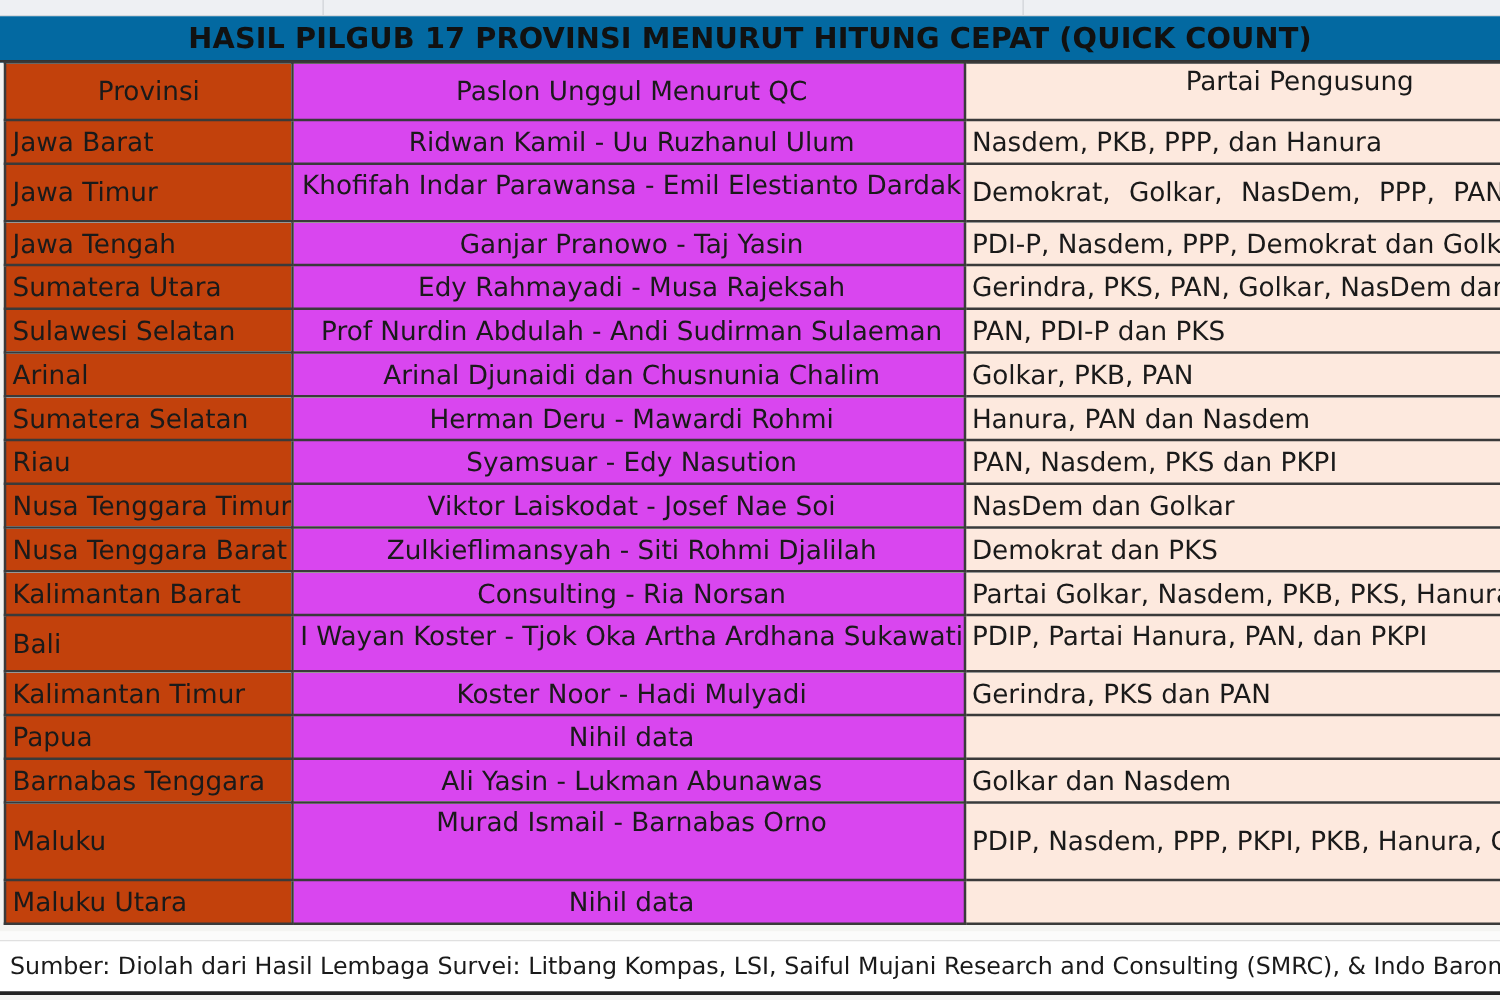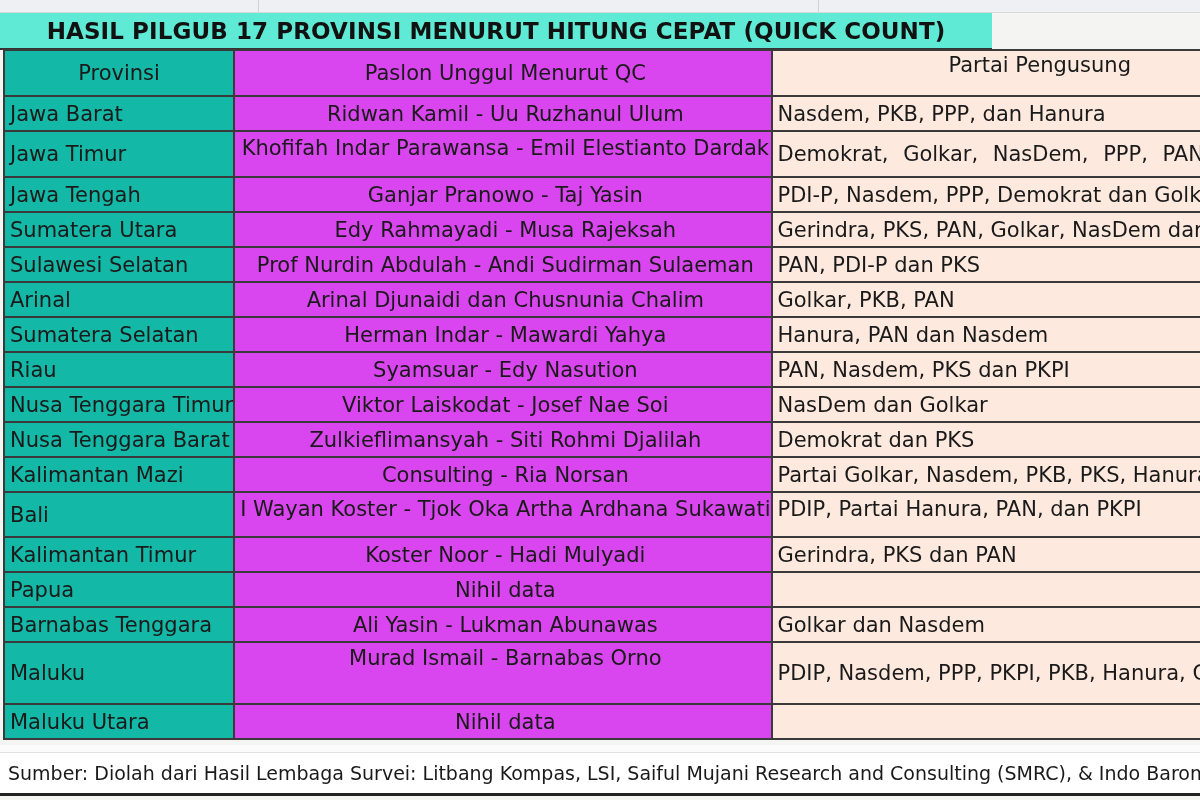--- a/index.html
+++ b/index.html
@@ -9,36 +9,36 @@
     font-family: "DejaVu Sans", "Liberation Sans", sans-serif;
     color: #1a1a1a;
     position: relative;
   }
   .topstrip {
     position: absolute; left: 0; top: 0; width: 1200px; height: 12px;
     background: #eef0f3; border-bottom: 1px solid #d6d8dc;
   }
   .topstrip .sep { position: absolute; top: 0; width: 1px; height: 12px; background: #cfd2d7; }
   .title {
-    position: absolute; left: 0; top: 13px; width: 992px; height: 35px;
-    background: #5eead4; border-bottom: 2px solid #333;
+    position: absolute; left: 0; top: 13px; width: 1200px; height: 35px;
+    background: #0369a1; border-bottom: 2px solid #333;
     display: flex; align-items: center; justify-content: center;
     font-weight: bold; font-size: 23px; letter-spacing: 0.1px;
     color: #111;
   }
   table.grid {
     position: absolute; left: 3px; top: 49px;
     border-collapse: collapse; table-layout: fixed;
   }
   table.grid td {
     border: 2px solid #3a3a3a;
     padding: 0 0 0 5px; font-size: 21px; line-height: 24px;
     white-space: nowrap; overflow: hidden; vertical-align: middle;
   }
-  td.prov { width: 248px; background: #14b8a6; }
+  td.prov { width: 248px; background: #c2410c; }
   td.paslon { width: 556px; background: #d946ef; text-align: center; padding: 0; }
   td.partai { width: 390px; background: #fde9de; font-size: 20px; padding-left: 3px; }
   tr.hdr td { height: 42px; }
   tr.hdr td.prov { text-align: center; padding: 0; }
   tr.hdr td.partai { text-align: center; vertical-align: top; padding-top: 2px; }
   td.wrap { white-space: normal; line-height: 25px; vertical-align: top; padding-top: 2px; }
   .just { text-align: justify; text-align-last: justify; word-spacing: 8px; display:block; }
   .footer {
     position: absolute; left: 0; top: 752px; width: 1200px; height: 44px;
     background: #ffffff;
@@ -96,40 +96,40 @@
       <td class="paslon">Prof Nurdin Abdulah - Andi Sudirman Sulaeman</td>
       <td class="partai"> PAN, PDI-P dan PKS</td>
     </tr>
     <tr style="height:35px">
       <td class="prov">Arinal</td>
       <td class="paslon">Arinal Djunaidi dan Chusnunia Chalim</td>
       <td class="partai">Golkar, PKB, PAN</td>
     </tr>
     <tr style="height:35px">
       <td class="prov">Sumatera Selatan</td>
-      <td class="paslon">Herman Indar - Mawardi Yahya</td>
+      <td class="paslon">Herman Deru - Mawardi Rohmi</td>
       <td class="partai"> Hanura, PAN dan Nasdem</td>
     </tr>
     <tr style="height:35px">
       <td class="prov">Riau</td>
       <td class="paslon">Syamsuar - Edy Nasution</td>
       <td class="partai">PAN, Nasdem, PKS dan PKPI</td>
     </tr>
     <tr style="height:35px">
       <td class="prov">Nusa Tenggara Timur</td>
       <td class="paslon">Viktor Laiskodat - Josef Nae Soi</td>
       <td class="partai"> NasDem dan Golkar</td>
     </tr>
     <tr style="height:35px">
       <td class="prov">Nusa Tenggara Barat</td>
       <td class="paslon">Zulkieflimansyah - Siti Rohmi Djalilah</td>
       <td class="partai">Demokrat dan PKS</td>
     </tr>
     <tr style="height:35px">
-      <td class="prov">Kalimantan Mazi</td>
+      <td class="prov">Kalimantan Barat</td>
       <td class="paslon">Consulting - Ria Norsan</td>
       <td class="partai">Partai Golkar, Nasdem, PKB, PKS, Hanura</td>
     </tr>
     <tr style="height:45px">
       <td class="prov">Bali</td>
       <td class="paslon" style="vertical-align:top;padding-top:4px">I Wayan Koster - Tjok Oka Artha Ardhana Sukawati</td>
       <td class="partai" style="vertical-align:top;padding-top:4px">PDIP, Partai Hanura, PAN, dan PKPI</td>
     </tr>
     <tr style="height:35px">
       <td class="prov">Kalimantan Timur</td>

